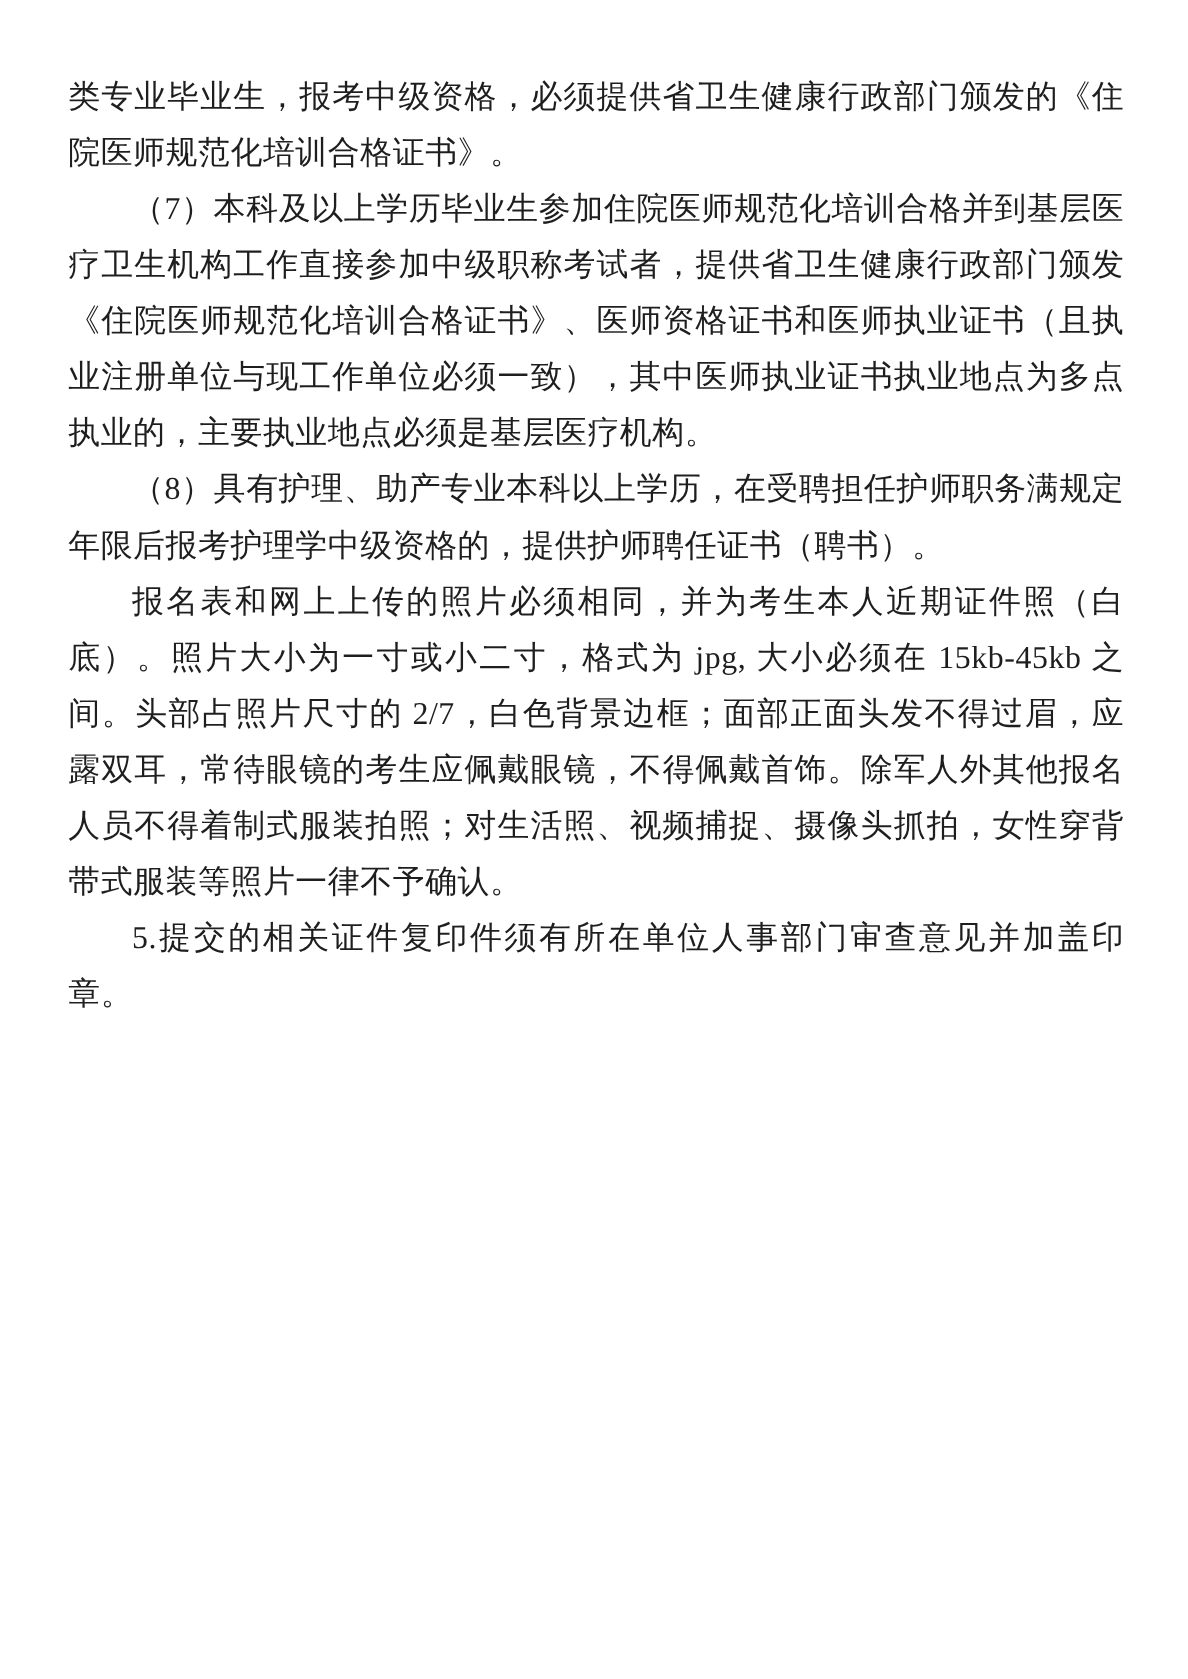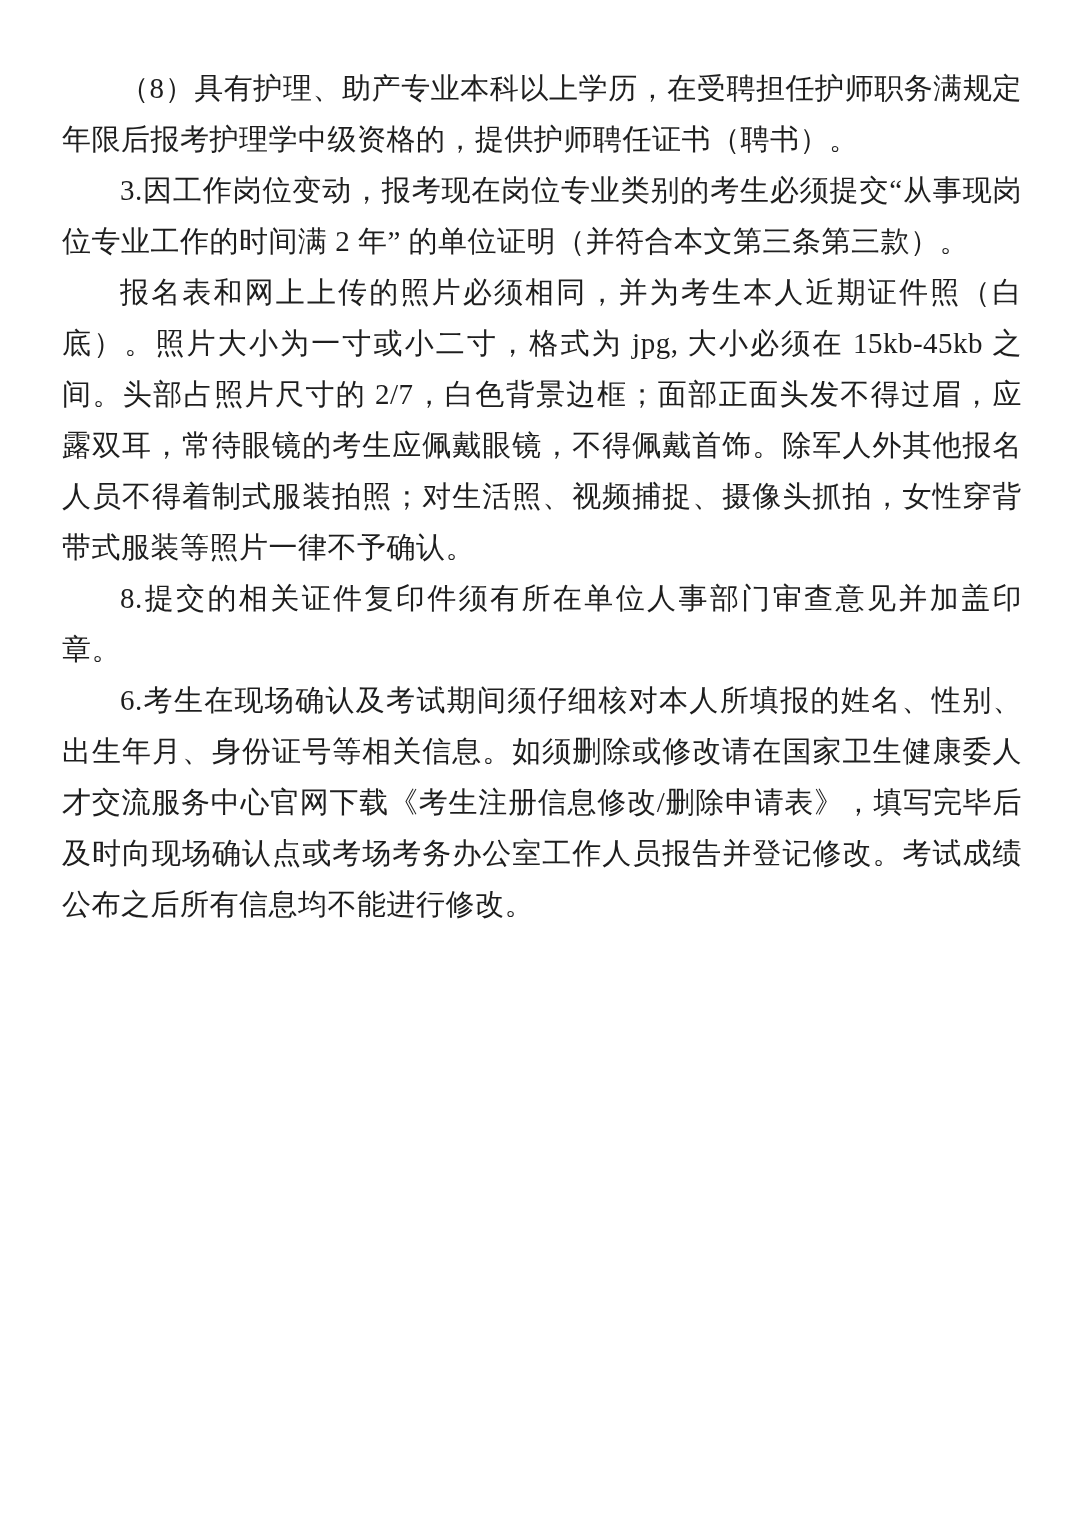--- a/index.html
+++ b/index.html
@@ -31,18 +31,18 @@
     letter-spacing: 0.5px;
   }
   .para.no-indent {
     text-indent: 0;
   }
 </style>
 </head>
 <body>
 
 <div class="page">
+  <p class="para no-indent">类专业毕业生，报考中级资格，必须提供省卫生健康行政部门颁发的《住院医师规范化培训合格证书》。</p>
+  <p class="para">（7）本科及以上学历毕业生参加住院医师规范化培训合格并到基层医疗卫生机构工作直接参加中级职称考试者，提供省卫生健康行政部门颁发《住院医师规范化培训合格证书》、医师资格证书和医师执业证书（且执业注册单位与现工作单位必须一致），其中医师执业证书执业地点为多点执业的，主要执业地点必须是基层医疗机构。</p>
   <p class="para">（8）具有护理、助产专业本科以上学历，在受聘担任护师职务满规定年限后报考护理学中级资格的，提供护师聘任证书（聘书）。</p>
-  <p class="para">3.因工作岗位变动，报考现在岗位专业类别的考生必须提交“从事现岗位专业工作的时间满 2 年” 的单位证明（并符合本文第三条第三款）。</p>
   <p class="para">报名表和网上上传的照片必须相同，并为考生本人近期证件照（白底）。照片大小为一寸或小二寸，格式为 jpg, 大小必须在 15kb-45kb 之间。头部占照片尺寸的 2/7，白色背景边框；面部正面头发不得过眉，应露双耳，常待眼镜的考生应佩戴眼镜，不得佩戴首饰。除军人外其他报名人员不得着制式服装拍照；对生活照、视频捕捉、摄像头抓拍，女性穿背带式服装等照片一律不予确认。</p>
-  <p class="para">8.提交的相关证件复印件须有所在单位人事部门审查意见并加盖印章。</p>
-  <p class="para">6.考生在现场确认及考试期间须仔细核对本人所填报的姓名、性别、出生年月、身份证号等相关信息。如须删除或修改请在国家卫生健康委人才交流服务中心官网下载《考生注册信息修改/删除申请表》，填写完毕后及时向现场确认点或考场考务办公室工作人员报告并登记修改。考试成绩公布之后所有信息均不能进行修改。</p>
+  <p class="para">5.提交的相关证件复印件须有所在单位人事部门审查意见并加盖印章。</p>
 </div>
 
 </body></html>

